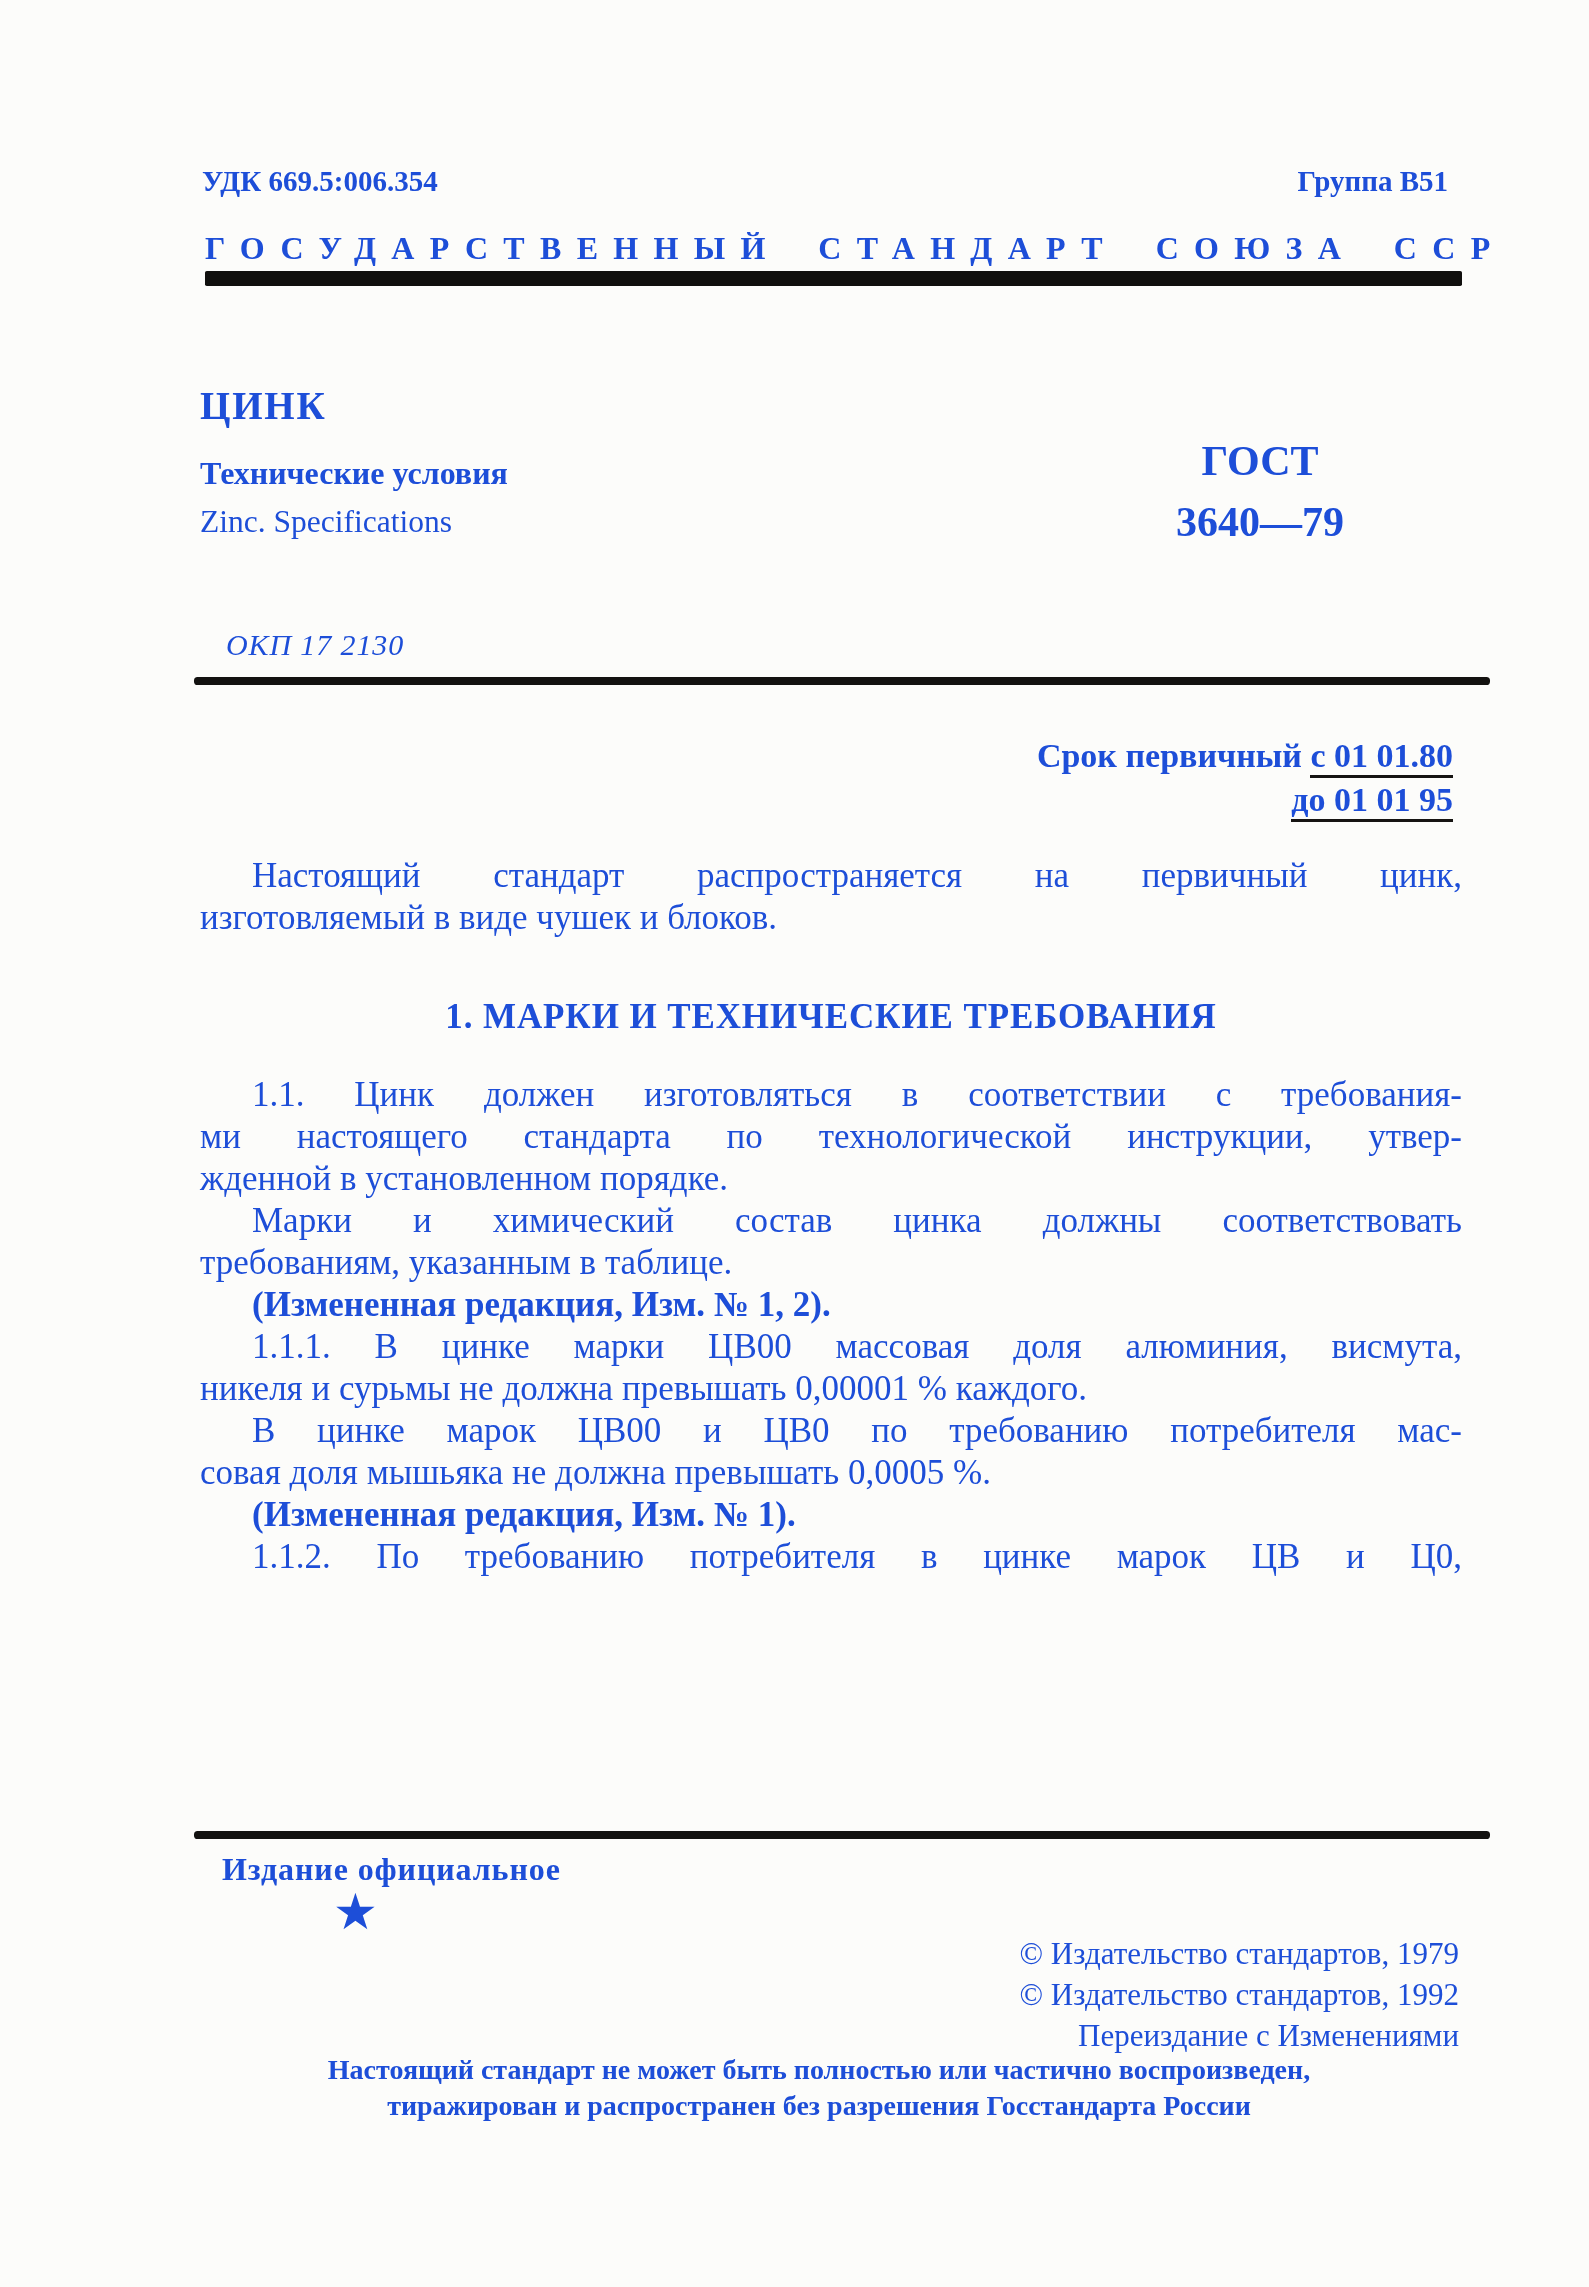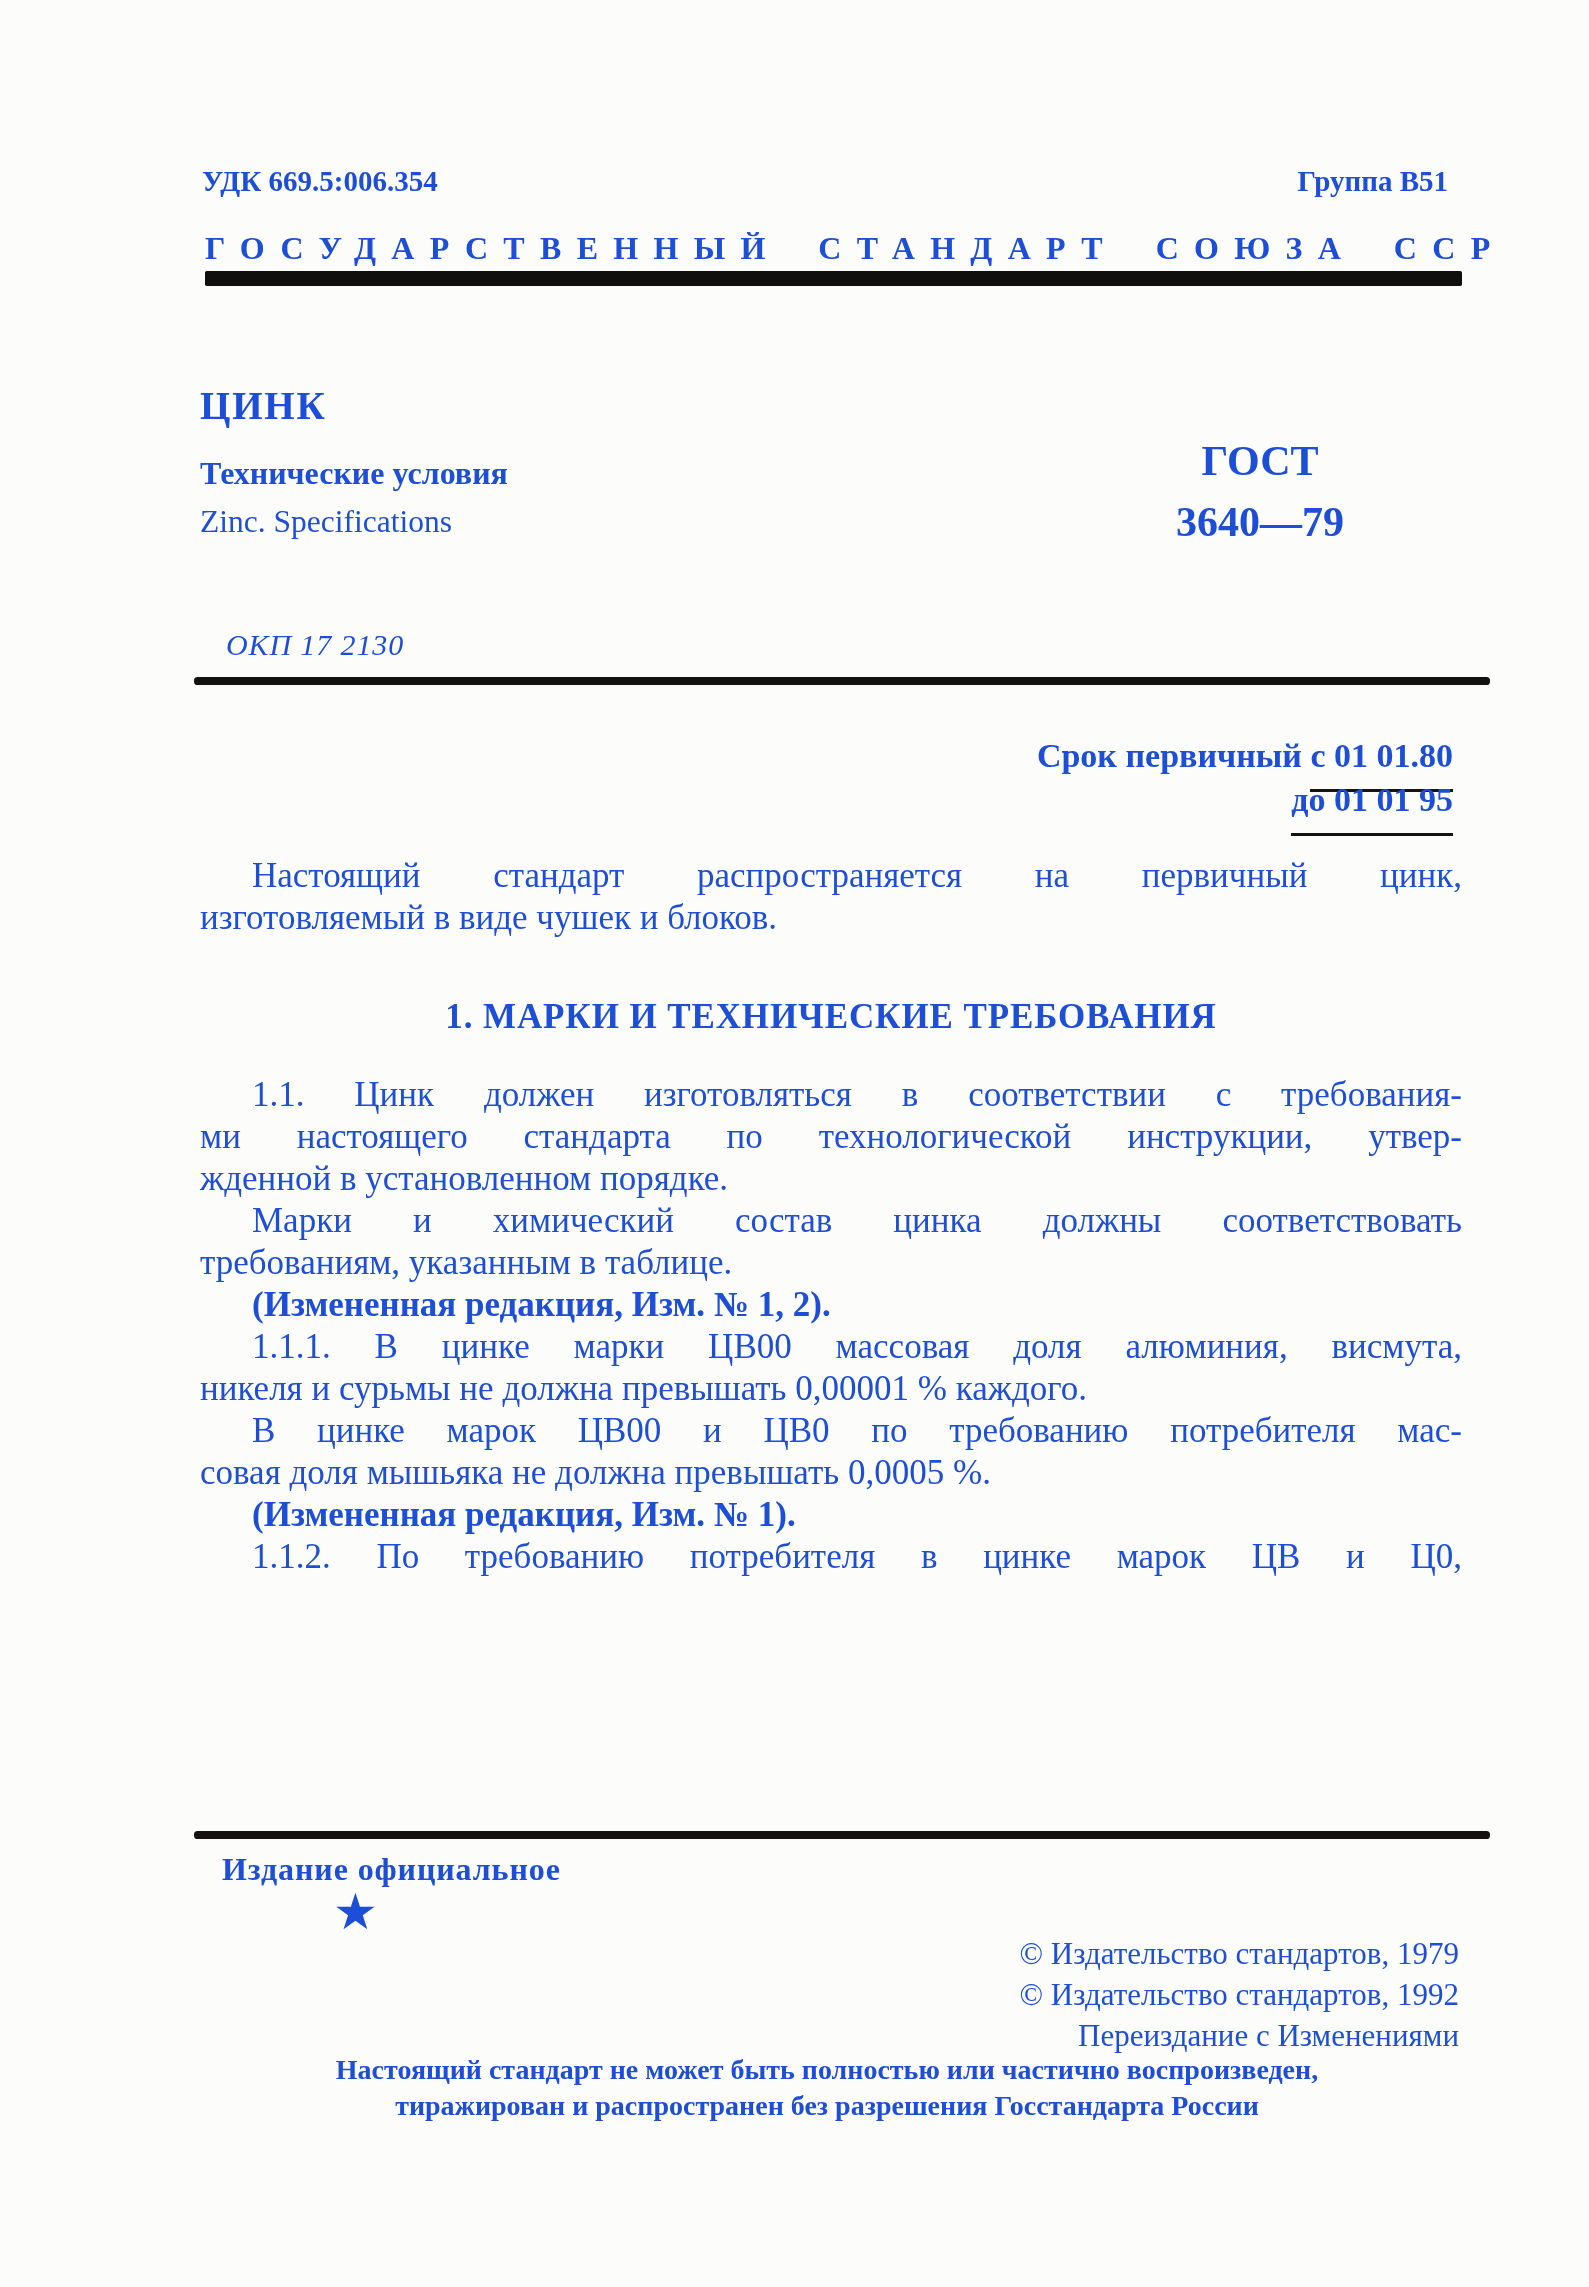--- a/index.html
+++ b/index.html
@@ -49,21 +49,21 @@
     position:absolute; left:194px; width:1296px; height:8px;
     background:#131210; border-radius:3.6px;
   }
   .rule-okp { top:677px; }
   .rule-footer { top:1831px; }
   
   .validity {
     position:absolute; top:734px; right:137px;
     text-align:right; font-size:34px; font-weight:bold; line-height:44px;
   }
-  .u { border-bottom:3.6px solid #161412; padding-bottom:15px; }
+  .u { border-bottom:3.6px solid #161412; padding-bottom:1px; }
   
   .body {
     position:absolute; top:855px; left:200px; width:1262px;
     font-size:35px; line-height:42px;
   }
   .body p { margin:0; }
   .jl { display:block; text-align:justify; text-align-last:justify; -moz-text-align-last:justify; }
   .ll { display:block; text-align:left; }
   .indent { padding-left:52px; }
   .bold { font-weight:bold; }
@@ -79,21 +79,21 @@
   }
   .star {
     position:absolute; top:1887px; left:333px;
     font-size:50px; line-height:50px;
   }
   .copyright-block {
     position:absolute; top:1933px; right:131px;
     text-align:right; font-size:31px; line-height:41px;
   }
   .notice {
-    position:absolute; top:2052px; left:196px; width:1262px;
+    position:absolute; top:2052px; left:188px; width:1262px;
     text-align:center; font-size:28px; font-weight:bold; line-height:36px;
   }
 </style>
 </head>
 <body>
 
 <div class="page">
 
   <div class="udk-row">
     <span>УДК 669.5:006.354</span>

